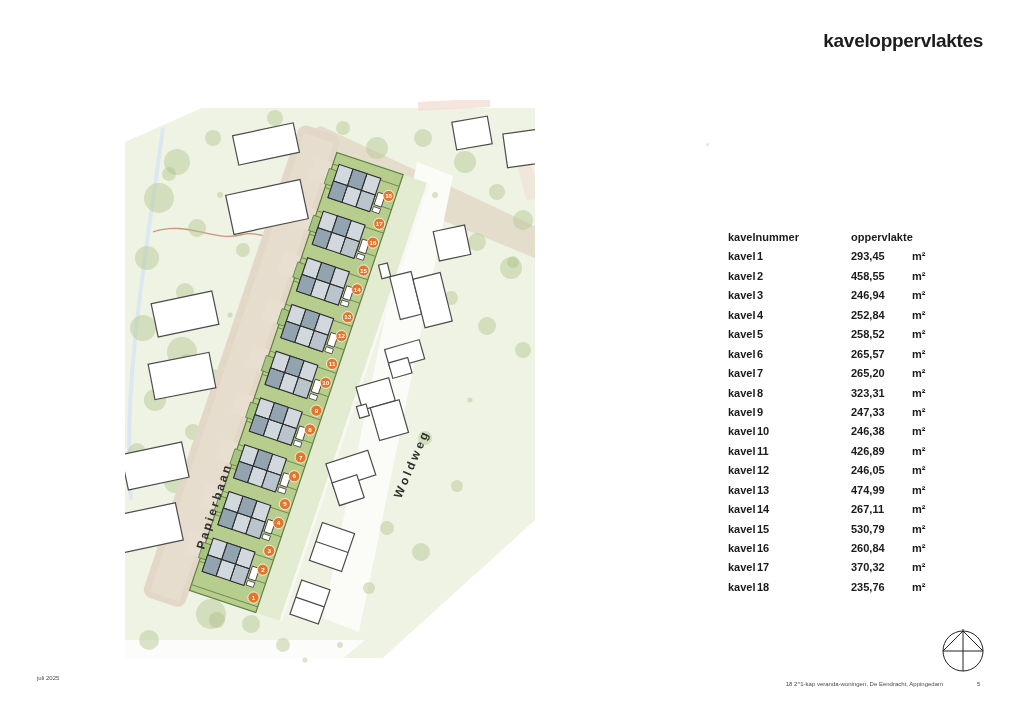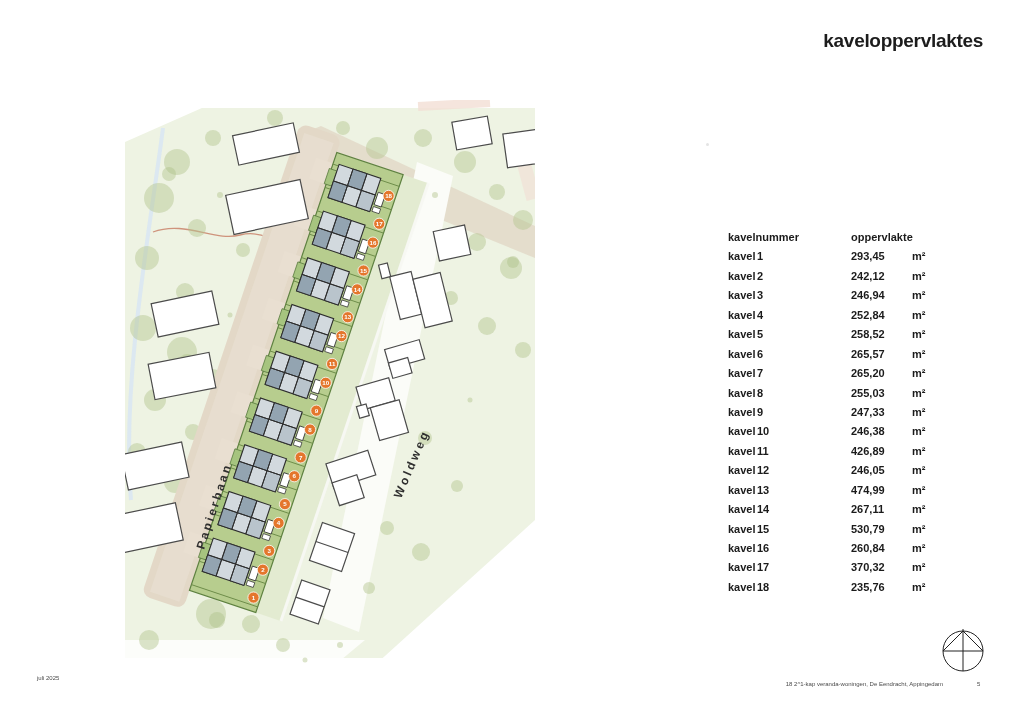--- a/index.html
+++ b/index.html
@@ -296,21 +296,21 @@
   <div id="table-rows">
       <div class="trow">
         <span>kavel</span>
         <span>1</span>
         <span>293,45</span>
         <span>m²</span>
       </div>
       <div class="trow">
         <span>kavel</span>
         <span>2</span>
-        <span>242,12</span>
+        <span>458,55</span>
         <span>m²</span>
       </div>
       <div class="trow">
         <span>kavel</span>
         <span>3</span>
         <span>246,94</span>
         <span>m²</span>
       </div>
       <div class="trow">
         <span>kavel</span>
@@ -332,21 +332,21 @@
       </div>
       <div class="trow">
         <span>kavel</span>
         <span>7</span>
         <span>265,20</span>
         <span>m²</span>
       </div>
       <div class="trow">
         <span>kavel</span>
         <span>8</span>
-        <span>255,03</span>
+        <span>323,31</span>
         <span>m²</span>
       </div>
       <div class="trow">
         <span>kavel</span>
         <span>9</span>
         <span>247,33</span>
         <span>m²</span>
       </div>
       <div class="trow">
         <span>kavel</span>

